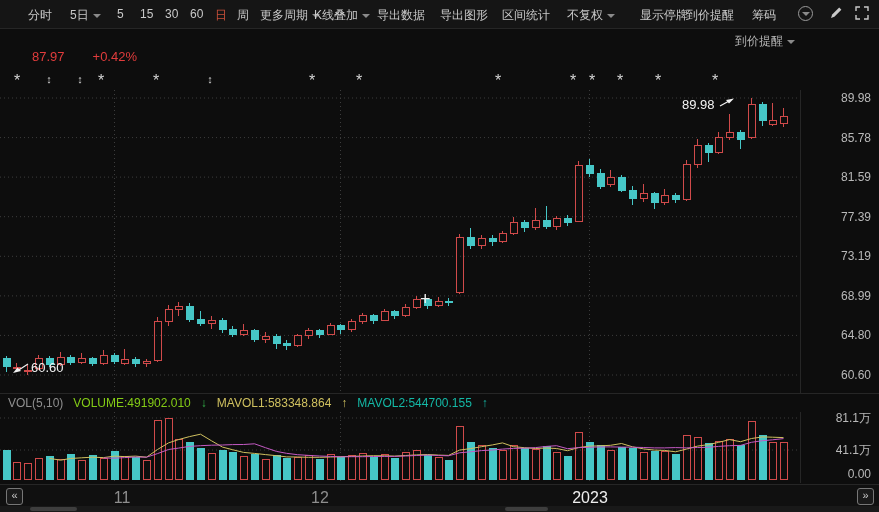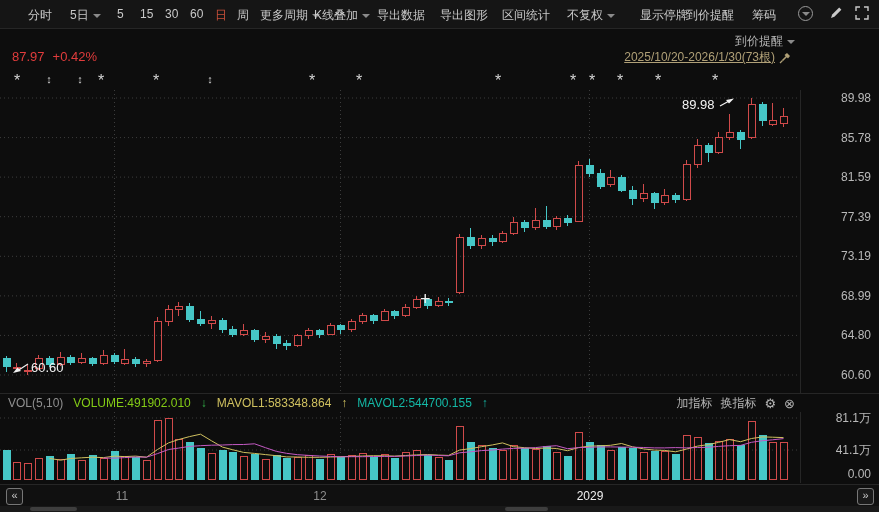--- a/index.html
+++ b/index.html
@@ -12,21 +12,21 @@
   .tb-item.active{color:#c9503a;}
   .caret{display:inline-block;width:0;height:0;border-left:4px solid transparent;
          border-right:4px solid transparent;border-top:4px solid #8a8a8a;margin-left:4px;
          vertical-align:middle;}
   .tb-icon{position:absolute;top:6px;width:16px;height:16px;text-align:center;}
   .circle-ic{box-sizing:border-box;border:1px solid #9a9a9a;border-radius:50%;width:15px;height:15px;
              display:flex;align-items:center;justify-content:center;}
   
   #symbol-title{position:absolute;left:12px;top:33px;font-size:12px;color:#9a9a9a;}
   #price-row{position:absolute;left:12px;top:49px;font-size:13px;color:#e13c3c;}
-  #price-row span{margin-right:8px;}
+  #price-row span{margin-right:8px;margin-left:20px;}
   #ma-settings{position:absolute;right:84px;top:33px;font-size:12px;color:#b5b5b5;}
   #range-link{position:absolute;right:88px;top:49px;font-size:12px;color:#b0a077;
               display:flex;align-items:center;gap:4px;}
   #range-link span{text-decoration:underline;}
   
   #markers{position:absolute;left:0;top:72px;width:879px;height:17px;}
   .marker{position:absolute;color:#d6d6d6;font-size:16px;line-height:17px;transform:translateX(-50%);}
   .marker.updown{font-size:11px;font-weight:bold;line-height:15px;}
   
   #main-svg{position:absolute;left:0;top:90px;}
@@ -41,21 +41,21 @@
   
   #vol-header{position:absolute;left:0;top:394px;width:879px;height:18px;display:flex;
               align-items:center;gap:10px;padding-left:8px;box-sizing:border-box;font-size:12px;}
   .vh-dim{color:#8f8f8f;text-align:center;} .vh-white{color:#84cc16;} .vh-y{color:#cfc05f;}
   .vh-m{color:#14b8a6;} .vh-g{color:#33b44a;}
   #vh-right{margin-left:auto;margin-right:84px;display:flex;gap:8px;align-items:center;color:#b5b5b5;}
   #vh-right .ic{font-size:13px;color:#b5b5b5;}
   
   #time-axis{position:absolute;left:0;top:484px;width:879px;height:22px;border-top:1px solid #262626;
              background:#101010;}
-  .ta-label{position:absolute;top:4px;font-size:12px;color:#8e8e8e;transform:translateX(-50%);}
+  .ta-label{position:absolute;top:4px;font-size:16px;color:#8e8e8e;transform:translateX(-50%);}
   .ta-label.bright{color:#efefef;}
   .nav-btn{position:absolute;top:3px;width:15px;height:15px;border:1px solid #777;border-radius:3px;
            color:#c9c9c9;font-size:11px;line-height:13px;text-align:center;background:#1a1a1a;}
   #scrollbar{position:absolute;left:0;bottom:0;width:879px;height:6px;background:#191919;}
   .sb-handle{position:absolute;top:1px;height:4px;background:#3e3e3e;border-radius:2px;}
 </style>
 </head>
 <body>
 
 <div id="app">
@@ -96,28 +96,20 @@
       <span class="tb-item" style="left: 640px;">显示停牌</span>
       <span class="tb-item" style="left: 686px;">到价提醒</span>
       <span class="tb-item" style="left: 752px;">筹码</span>
     </div>
 
   <div id="price-row">
     <span>87.97</span><span>+0.42%</span>
   </div>
   <div id="ma-settings">
     <span>到价提醒</span><i class="caret"></i>
-  </div>
-  <div id="range-link">
-    <span>2025/10/20-2026/1/30(73根)</span>
-    <svg width="12" height="12">
-      <polygon points="8,1 11,4 9,6.5 5.5,3" fill="#b0a077"></polygon>
-      <line x1="3.5" y1="8.5" x2="8" y2="4" stroke="#b0a077" stroke-width="1.6"></line>
-      <line x1="3.5" y1="8.5" x2="1" y2="11" stroke="#b0a077" stroke-width="1.2"></line>
-    </svg>
   </div>
 
   <div id="markers">
       <span class="marker" style="left: 17px;">*</span>
       <span class="marker updown" style="left: 49px;">↕</span>
       <span class="marker updown" style="left: 80px;">↕</span>
       <span class="marker" style="left: 101px;">*</span>
       <span class="marker" style="left: 156px;">*</span>
       <span class="marker updown" style="left: 210px;">↕</span>
       <span class="marker" style="left: 312px;">*</span>
@@ -374,26 +366,20 @@
 
   <div id="divider1"></div>
   <div id="vol-header">
     <span class="vh-dim">VOL(5,10)</span>
     <span class="vh-white">VOLUME:491902.010</span>
     <span class="vh-g">↓</span>
     <span class="vh-y">MAVOL1:583348.864</span>
     <span class="vh-y">↑</span>
     <span class="vh-m">MAVOL2:544700.155</span>
     <span class="vh-m">↑</span>
-    <span id="vh-right">
-      <span>加指标</span>
-      <span>换指标</span>
-      <span class="ic">⚙</span>
-      <span class="ic">⊗</span>
-    </span>
   </div>
   <svg id="vol-svg" width="879" height="71">
       <line x1="0" y1="6" x2="800" y2="6" stroke="#3d3d3d" stroke-width="1" stroke-dasharray="1,3"></line>
       <line x1="0" y1="38" x2="800" y2="38" stroke="#3d3d3d" stroke-width="1" stroke-dasharray="1,3"></line>
       <line x1="114.5" y1="0" x2="114.5" y2="71" stroke="#3d3d3d" stroke-width="1" stroke-dasharray="1,3"></line>
       <line x1="340.5" y1="0" x2="340.5" y2="71" stroke="#3d3d3d" stroke-width="1" stroke-dasharray="1,3"></line>
       <line x1="589.5" y1="0" x2="589.5" y2="71" stroke="#3d3d3d" stroke-width="1" stroke-dasharray="1,3"></line>
       <line x1="800.5" y1="0" x2="800.5" y2="71" stroke="#262626" stroke-width="1"></line>
       <text x="871" y="10" text-anchor="end" fill="#b9b9b9" font-size="12">81.1万</text>
       <text x="871" y="42" text-anchor="end" fill="#b9b9b9" font-size="12">41.1万</text>
@@ -489,20 +475,20 @@
       <polygon points="17,1.5 9,3 12,6.5" fill="#f2f2f2"></polygon>
     </svg>
   </div>
   <div id="crosshair">+</div>
 
   <div id="time-axis">
     <span class="nav-btn" style="left:6px">«</span>
     <span class="nav-btn" style="right:5px">»</span>
   <span class="ta-label" style="left: 122px;">11</span>
       <span class="ta-label" style="left: 320px;">12</span>
-      <span class="ta-label bright" style="left: 590px;">2029</span>
+      <span class="ta-label bright" style="left: 590px;">2023</span>
     </div>
   <div id="scrollbar">
     <div class="sb-handle" style="left:30px;width:47px"></div>
     <div class="sb-handle" style="left:505px;width:43px"></div>
   </div>
 
 </div>
 
 </body></html>

